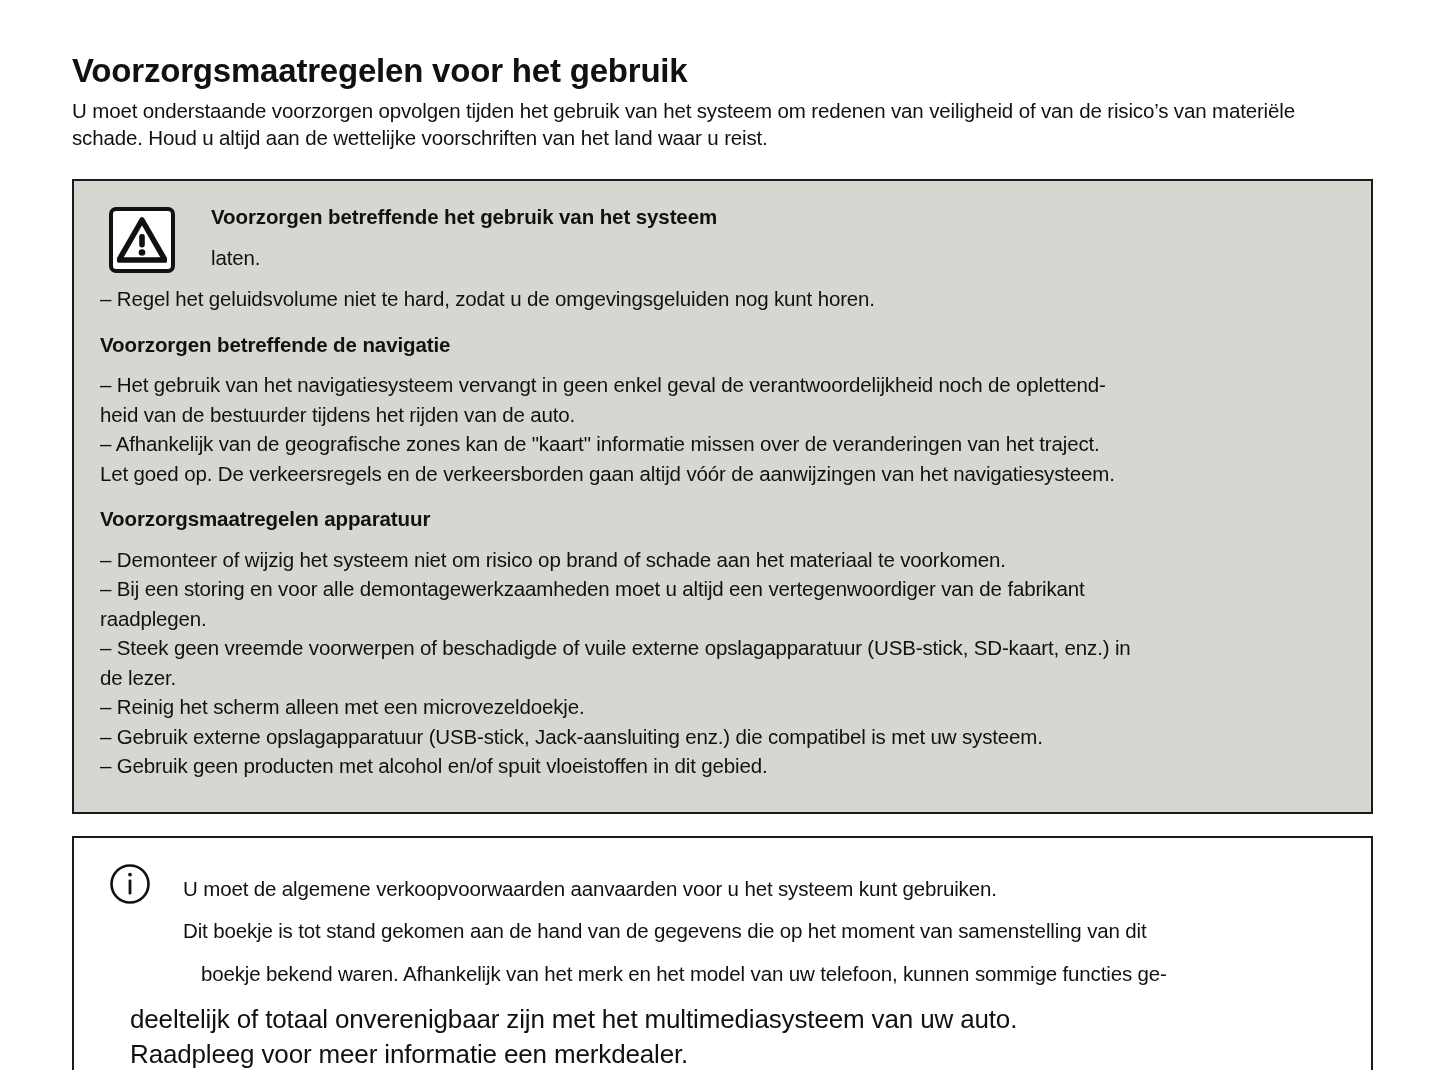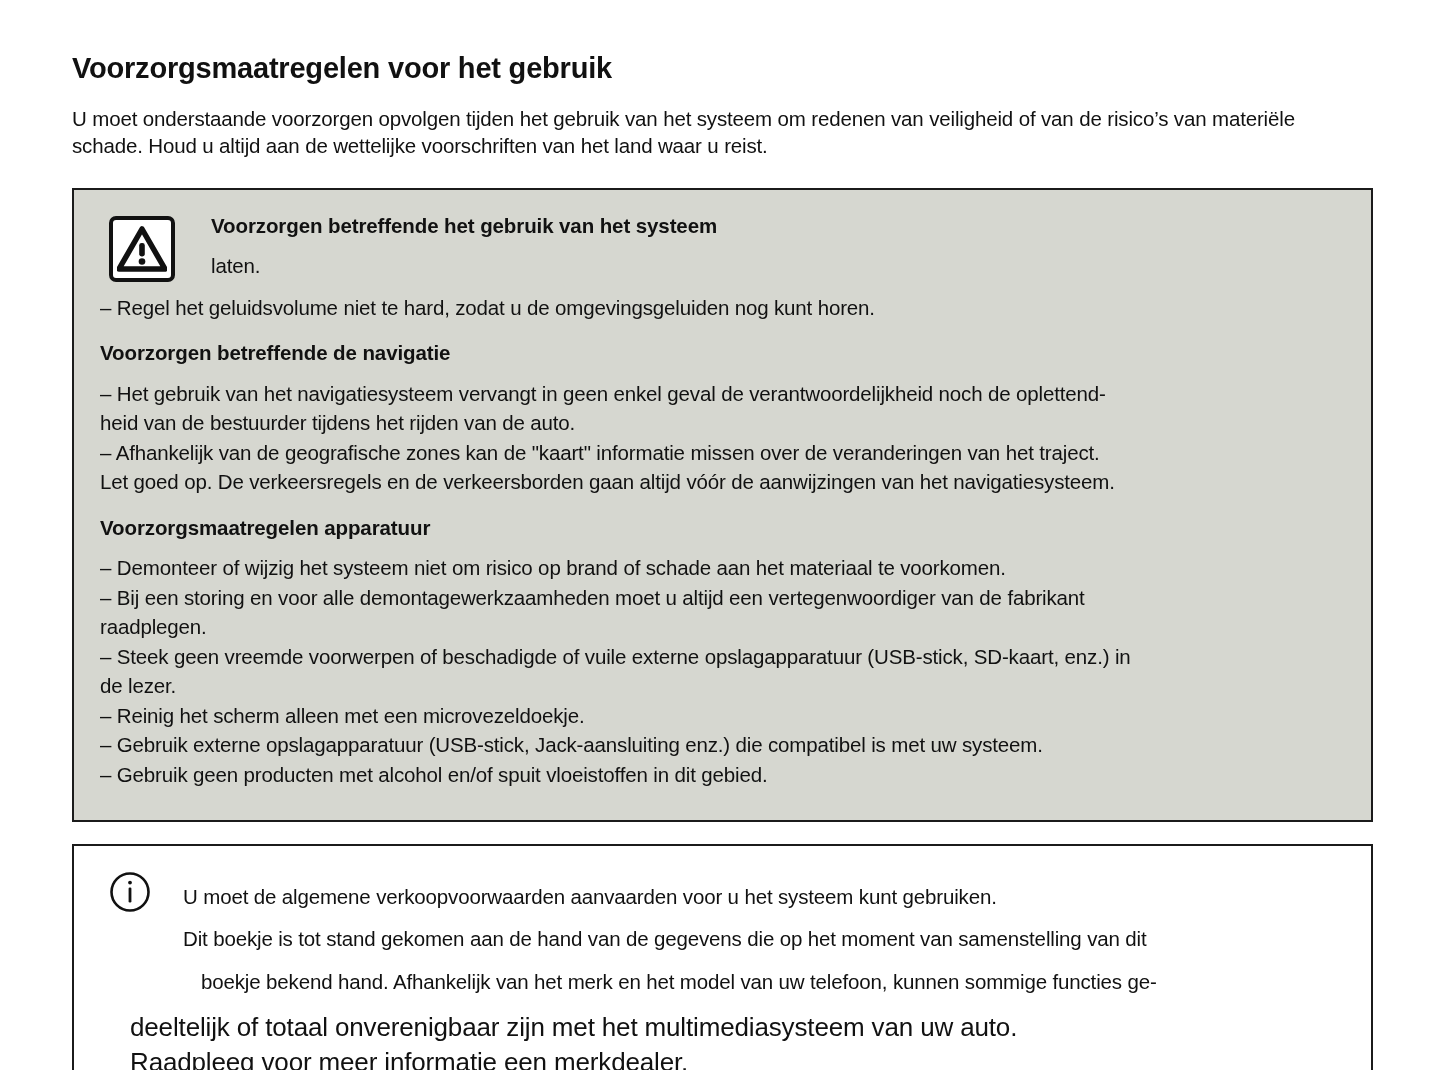--- a/index.html
+++ b/index.html
@@ -18,24 +18,24 @@
   .page {
     position: relative;
     width: 1445px;
     height: 1070px;
     box-sizing: border-box;
     padding: 52px 72px 0 72px;
   }
 
   
   .page-title {
-    font-size: 29px;
+    font-size: 33px;
     font-weight: bold;
     letter-spacing: -0.2px;
-    margin: 0 0 21px 0;
+    margin: 0 0 8px 0;
     line-height: 1.15;
   }
 
   .intro {
     font-size: 20.5px;
     line-height: 1.30;
     margin: 0 0 28px 0;
     max-width: 1260px;
     letter-spacing: -0.15px;
   }
@@ -193,21 +193,21 @@
         <svg width="44" height="44" viewBox="0 0 44 44" aria-hidden="true">
           <circle cx="22" cy="22" r="18.5" fill="none" stroke="#111111" stroke-width="2.6"></circle>
           <circle cx="22" cy="12.6" r="1.9" fill="#111111"></circle>
           <rect x="20.6" y="17.5" width="2.8" height="15" rx="1.2" fill="#111111"></rect>
         </svg>
       </div>
 
       <div class="info-text">
         <p class="info-line">U moet de algemene verkoopvoorwaarden aanvaarden voor u het systeem kunt gebruiken.</p>
         <p class="info-line">Dit boekje is tot stand gekomen aan de hand van de gegevens die op het moment van samenstelling van dit</p>
-        <p class="info-line indent">boekje bekend hand. Afhankelijk van het merk en het model van uw telefoon, kunnen sommige functies ge-</p>
+        <p class="info-line indent">boekje bekend waren. Afhankelijk van het merk en het model van uw telefoon, kunnen sommige functies ge-</p>
       </div>
     </div>
 
     <p class="info-outdent">deeltelijk of totaal onverenigbaar zijn met het multimediasysteem van uw auto.</p>
     <p class="info-outdent">Raadpleeg voor meer informatie een merkdealer.</p>
   </section>
 
 </div>
 
 </body></html>

